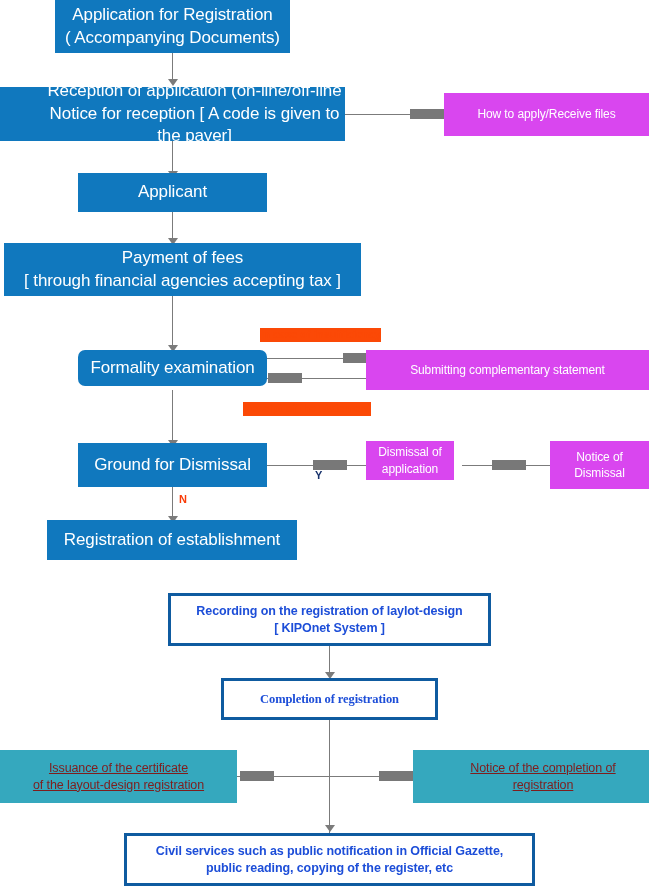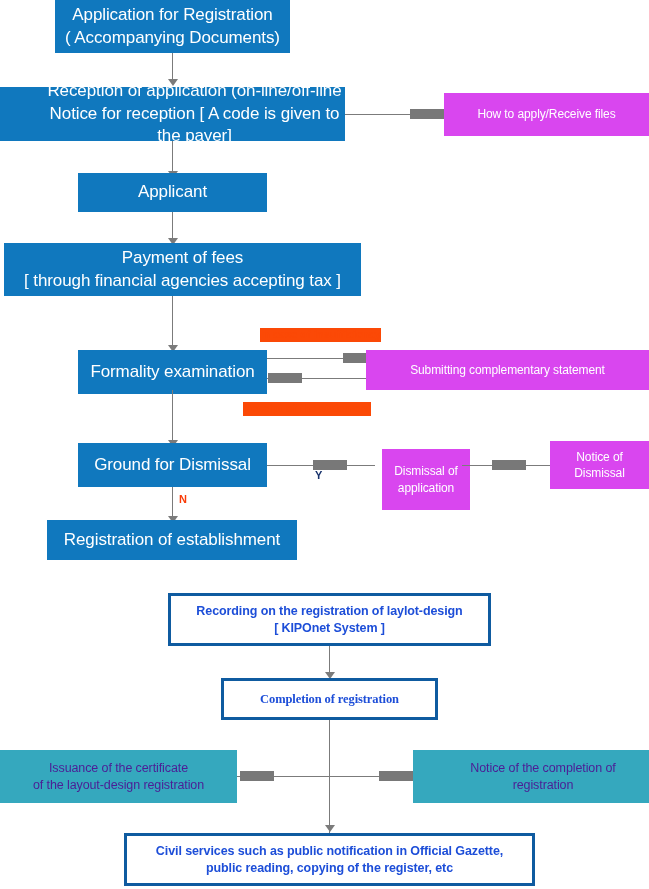--- a/index.html
+++ b/index.html
@@ -42,23 +42,24 @@
   
   .node.gray {
     background: #d946ef;
     color: #ffffff;
     font-size: 12px;
     font-weight: 400;
   }
   
   .node.teal {
     background: #35a8be;
-    color: #4c1d95;
+    color: #7f1d1d;
     font-size: 12.5px;
     font-weight: 400;
+    text-decoration: underline;
   }
   
   .node.outline {
     background: #ffffff;
     border: 3px solid #0f5ba0;
     color: #1d4ed8;
     font-size: 12.5px;
     font-weight: 700;
   }
 
@@ -141,21 +142,21 @@
 
   <div class="vline" style="left:172px; top:212px; height:27px;"></div>
   <div class="arrow-down" style="left:168px; top:238px;"></div>
 
   <div class="node blue" style="left:4px; top:243px; width:357px; height:53px;">Payment of fees
 [ through financial agencies accepting tax ]</div>
 
   <div class="vline" style="left:172px; top:296px; height:50px;"></div>
   <div class="arrow-down" style="left:168px; top:345px;"></div>
 
-  <div class="node blue" style="left:78px; top:350px; width:189px; height:44px;">Formality examination</div>
+  <div class="node blue" style="left:78px; top:350px; width:189px; height:36px;border-radius:7px;">Formality examination</div>
 
   <div class="annot redacted" style="left:260px; top:328px;"><span class="peek-l">In</span><span>&nbsp;case of insufficienc</span><span class="peek-r">y</span></div>
 
   <div class="hline" style="left:267px; top:358px; width:100px;"></div>
   <div class="stub" style="left:343px; top:353px; width:34px;"></div>
 
   <div class="hline" style="left:267px; top:378px; width:100px;"></div>
   <div class="stub" style="left:268px; top:373px; width:34px;"></div>
 
   <div class="annot redacted" style="left:243px; top:402px;"><span class="peek-l">R</span><span>eceipt of the stateme</span><span class="peek-r">nt</span></div>
@@ -164,21 +165,21 @@
 
   <div class="vline" style="left:172px; top:390px; height:51px;"></div>
   <div class="arrow-down" style="left:168px; top:440px;"></div>
 
   <div class="node blue" style="left:78px; top:443px; width:189px; height:44px;">Ground for Dismissal</div>
 
   <div class="hline" style="left:267px; top:465px; width:108px;"></div>
   <div class="stub" style="left:313px; top:460px; width:34px;"></div>
   <div class="annot yes" style="left:315px; top:470px;">Y</div>
 
-  <div class="node gray" style="left:382px; top:441px; width:88px; height:61px;margin-top:8px;">Dismissal of
+  <div class="node gray" style="left:366px; top:441px; width:88px; height:39px;">Dismissal of
 application</div>
 
   <div class="hline" style="left:462px; top:465px; width:89px;"></div>
   <div class="stub" style="left:492px; top:460px; width:34px;"></div>
 
   <div class="node gray" style="left:550px; top:441px; width:99px; height:48px;">Notice of
 Dismissal</div>
 
   <div class="vline" style="left:172px; top:487px; height:30px;"></div>
   <div class="arrow-down" style="left:168px; top:516px;"></div>

